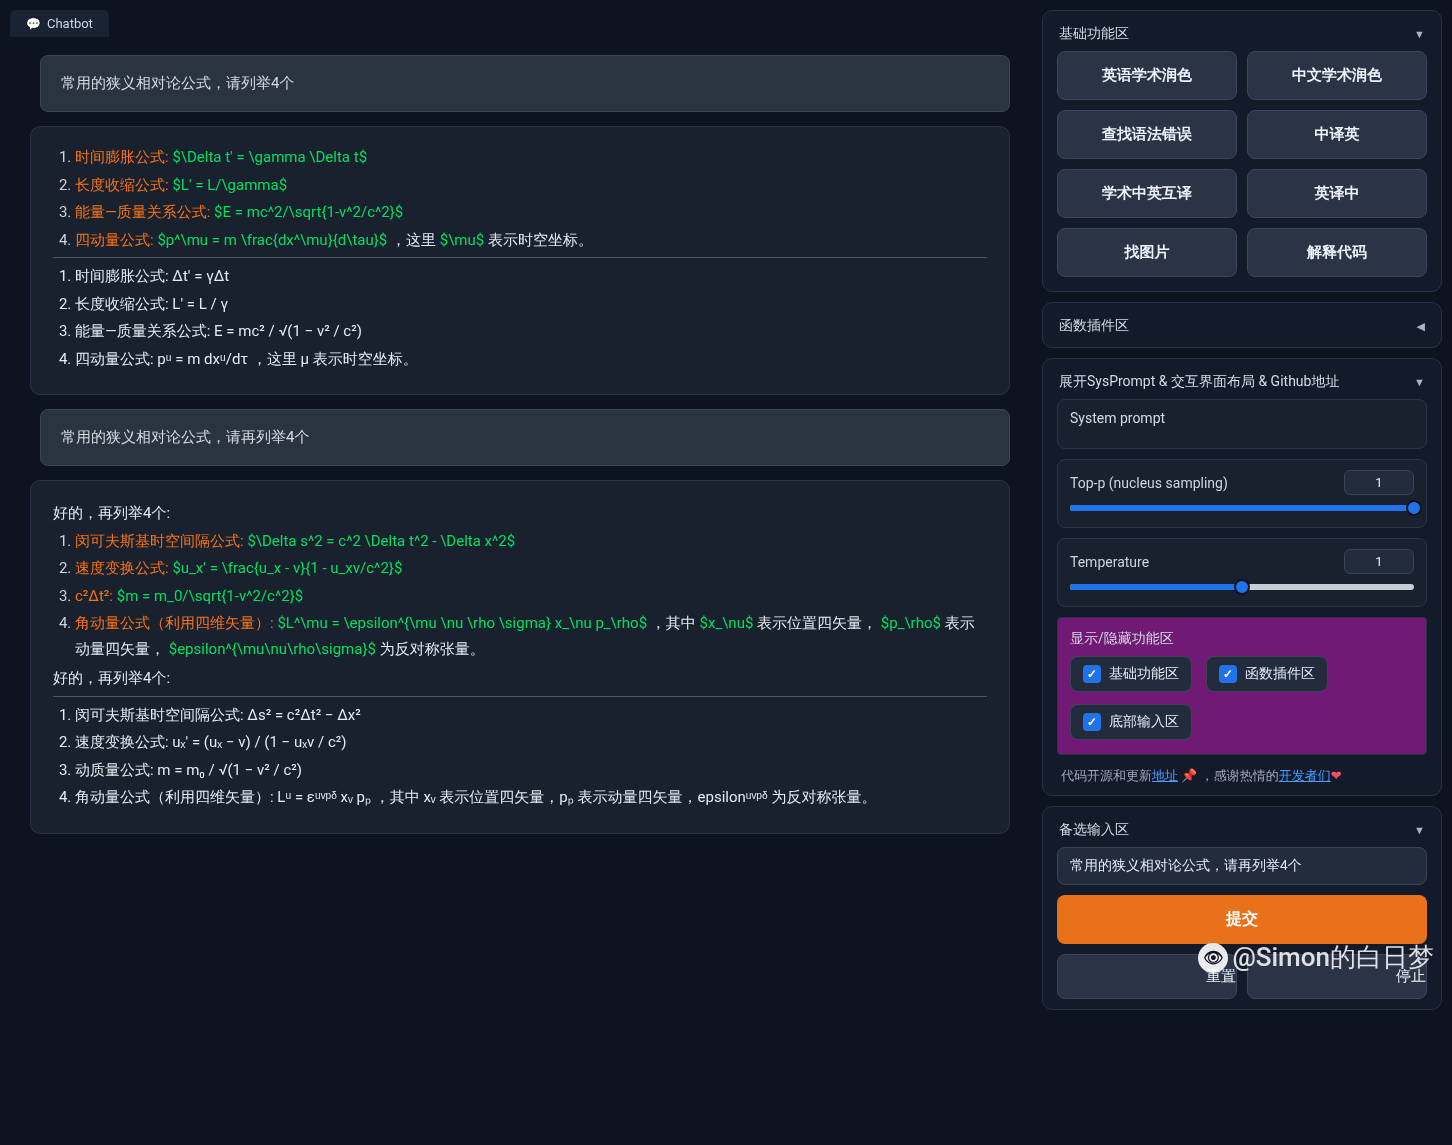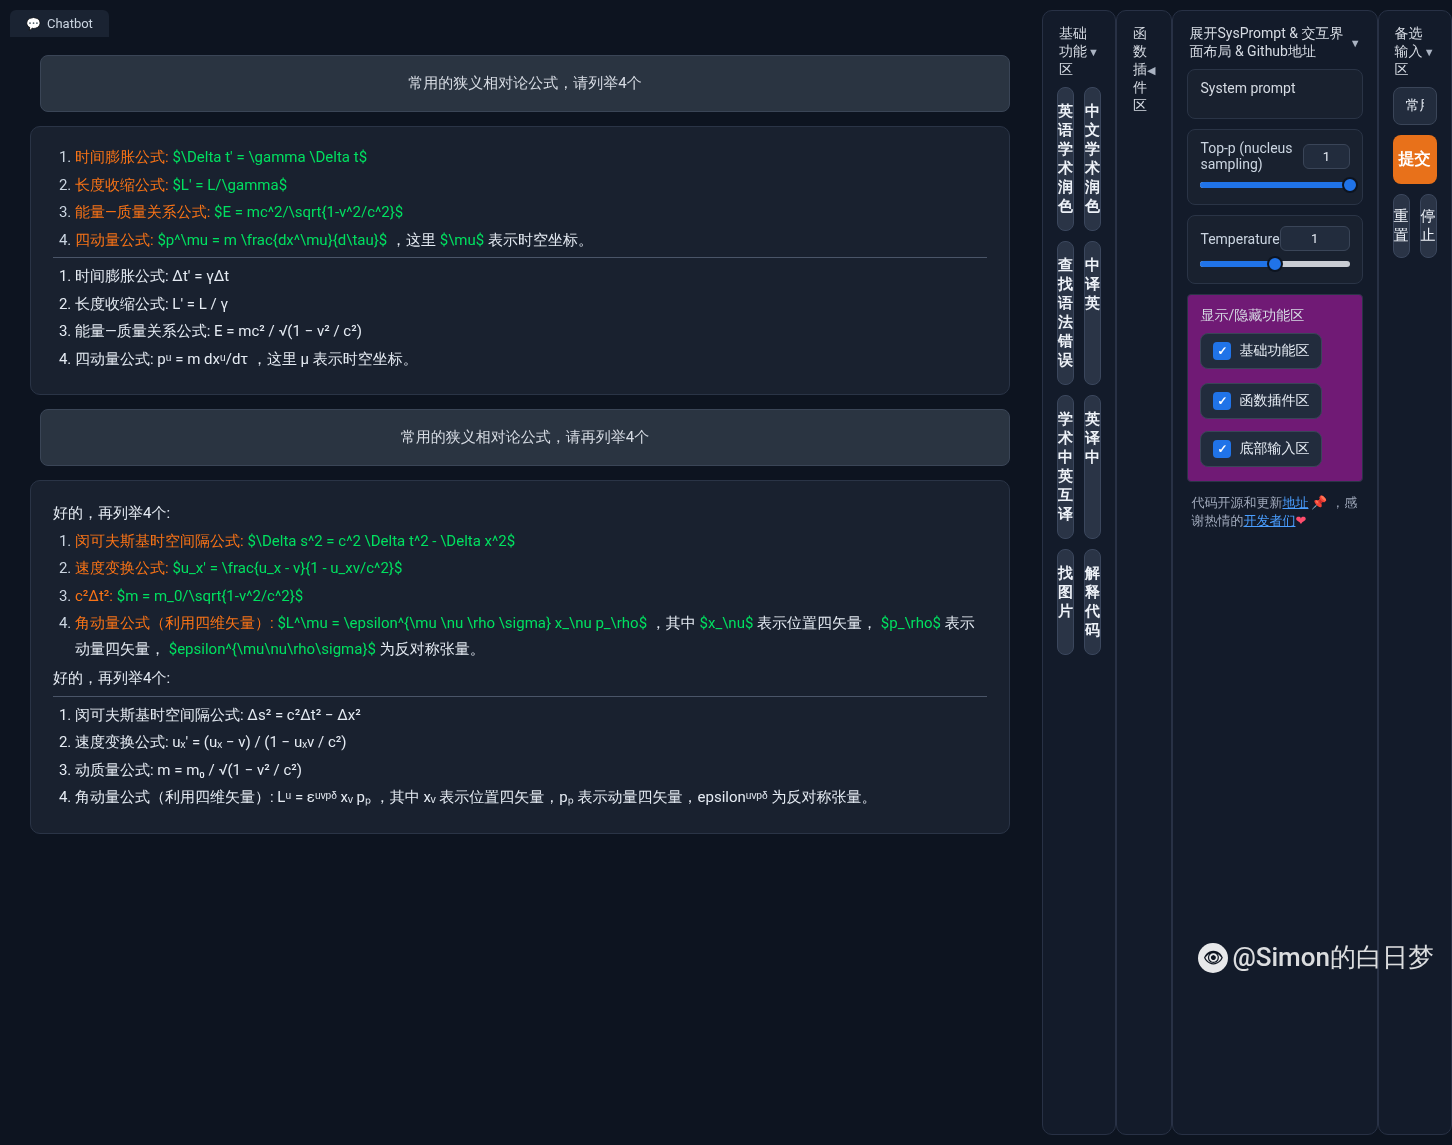--- a/index.html
+++ b/index.html
@@ -7,21 +7,21 @@
   body {
     background: #0d1420;
     color: #cbd5e1;
     font-family: -apple-system, BlinkMacSystemFont, "Segoe UI", Roboto, sans-serif;
     font-size: 14px;
     display: flex;
     gap: 12px;
     padding: 10px;
   }
   .left-col { flex: 1; display: flex; flex-direction: column; }
-  .right-col { width: 400px; display: flex; }
+  .right-col { width: 400px; display: flex; flex-direction: column; gap: 10px; }
 
   
   .tab-bar { display: flex; }
   .tab {
     background: #1a2332;
     color: #cbd5e1;
     padding: 6px 16px;
     border-radius: 6px 6px 0 0;
     font-size: 13px;
     display: flex;
@@ -33,25 +33,24 @@
   .chat-scroll {
     flex: 1;
     overflow-y: auto;
     padding: 8px 0;
   }
 
   .msg-user {
     background: #2a3441;
     border: 1px solid #3a4556;
     border-radius: 8px;
-    padding: 18px 4px;
+    padding: 18px 20px;
     margin: 10px 20px 14px 30px;
     color: #d6dbe3;
     font-size: 15px;
-    text-align: center;
   }
   .msg-bot {
     background: #19212f;
     border: 1px solid #2a3446;
     border-radius: 10px;
     padding: 16px 22px 20px 22px;
     margin: 0 20px 14px 20px;
     font-size: 15px;
     line-height: 1.7;
   }

